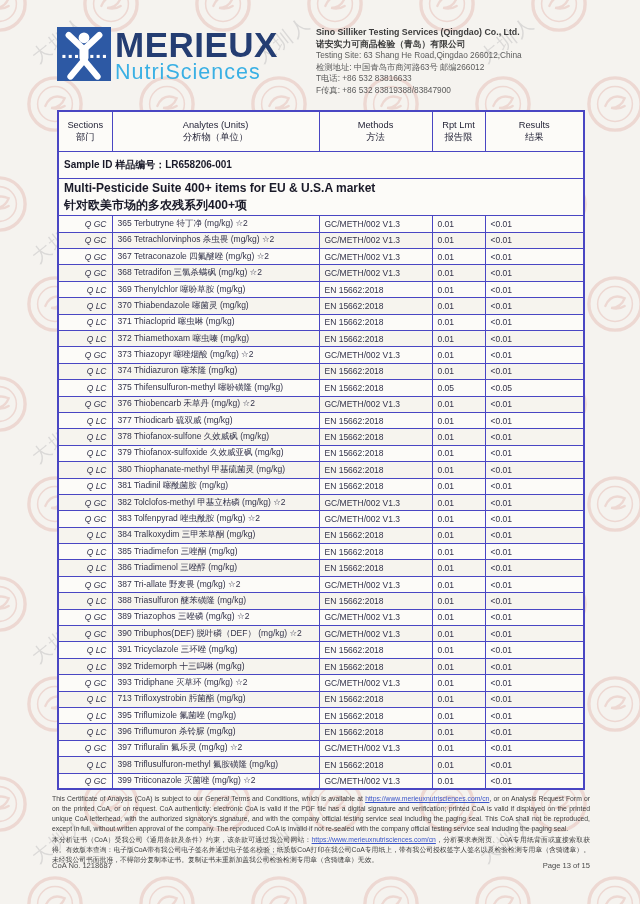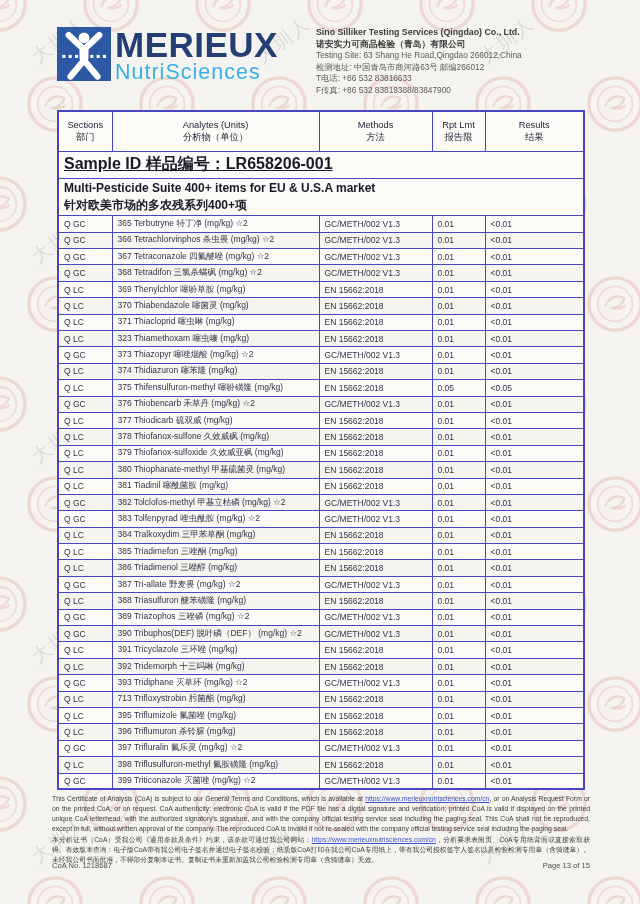--- a/index.html
+++ b/index.html
@@ -46,24 +46,24 @@
     border:1px solid var(--border-blue);
     font-size:8.5px;color:#33334a;
     padding:1px 5px;vertical-align:middle;
     overflow:hidden;white-space:nowrap;
   }
   .coa-table{border:2px solid var(--border-blue);}
   .coa-table thead th{
     font-weight:400;font-size:9.3px;text-align:center;color:#1f1f33;
     height:40px;line-height:1.35;padding:2px;
   }
-  .row-sample td{font-weight:700;font-size:16px;height:27px;color:#191928;text-decoration:underline;}
+  .row-sample td{font-weight:700;font-size:10px;height:27px;color:#191928;}
   .row-suite td{font-weight:700;font-size:12px;height:36px;line-height:1.45;color:#191928;}
   .coa-table tbody td{height:16.4px;}
-  .coa-table td.c0{text-align:left;}
+  .coa-table td.c0{text-align:right;font-style:italic;}
   .coa-table tbody tr:nth-child(even) td{background:#f6f4ee;}
   
   .footer{
     position:absolute;left:52px;right:50px;top:794px;
     font-size:6.8px;line-height:1.48;color:#3d3d3d;text-align:justify;
   }
   .footer .cn{margin-top:1px;}
   .footer a{color:#3a55c9;text-decoration:underline;}
   .meta-line{
     position:absolute;left:52px;right:50px;top:861px;
@@ -525,21 +525,21 @@
           </tr>
           <tr>
             <td class="c0">Q LC</td>
             <td class="c1">371 Thiacloprid 噻虫啉  (mg/kg)</td>
             <td class="c2">EN 15662:2018</td>
             <td class="c3">0.01</td>
             <td class="c4">&lt;0.01</td>
           </tr>
           <tr>
             <td class="c0">Q LC</td>
-            <td class="c1">323 Thiamethoxam 噻虫嗪  (mg/kg)</td>
+            <td class="c1">372 Thiamethoxam 噻虫嗪  (mg/kg)</td>
             <td class="c2">EN 15662:2018</td>
             <td class="c3">0.01</td>
             <td class="c4">&lt;0.01</td>
           </tr>
           <tr>
             <td class="c0">Q GC</td>
             <td class="c1">373 Thiazopyr 噻唑烟酸  (mg/kg) ☆2</td>
             <td class="c2">GC/METH/002 V1.3</td>
             <td class="c3">0.01</td>
             <td class="c4">&lt;0.01</td>

